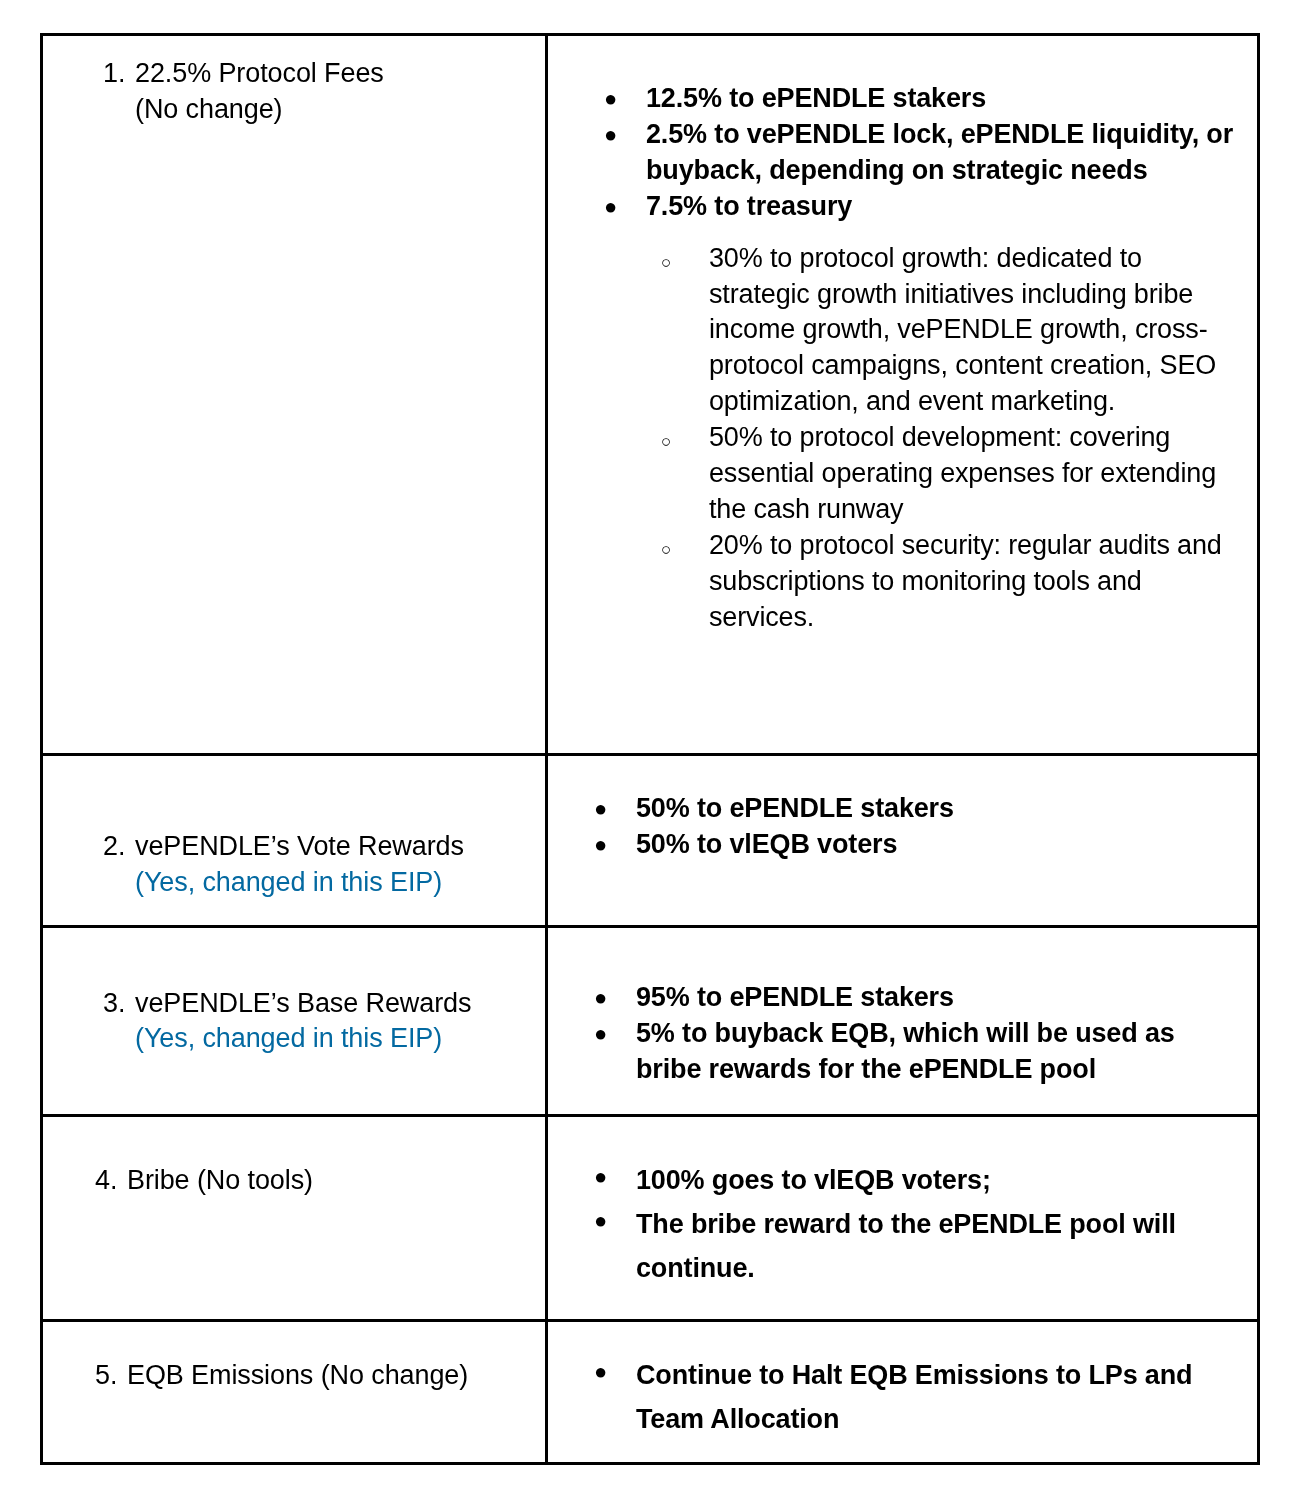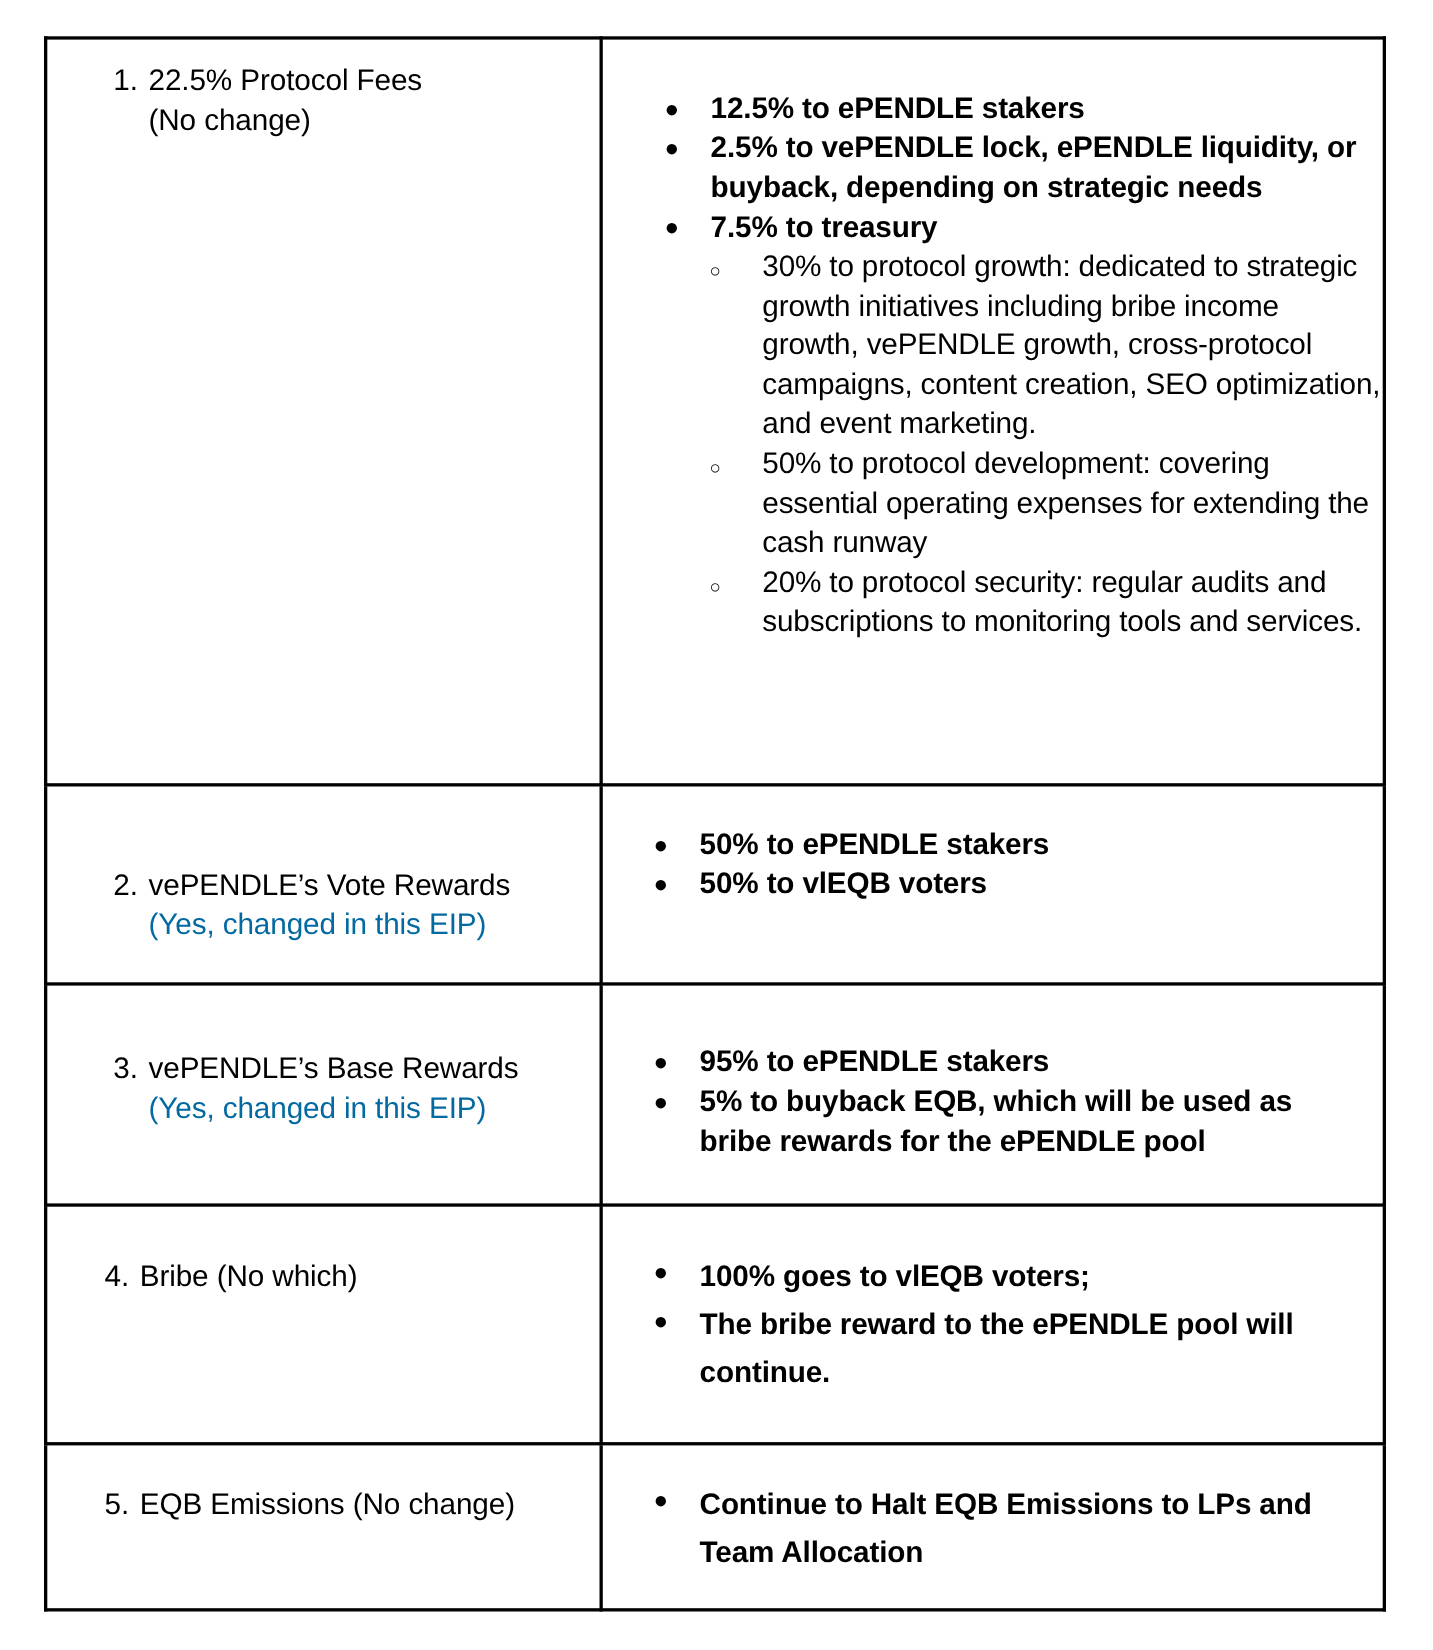--- a/index.html
+++ b/index.html
@@ -94,21 +94,21 @@
     text-align: left;
     font-size: 22px;
     line-height: 1.63;
   }
   .b-marker.disc::before  { content: "\25CF"; }   
   .b-marker.circle::before{ content: "\25CB"; font-size: 17px; } 
   .b-text { flex: 1 1 auto; }
 
   .sub-bullets {
     list-style: none;
-    margin: 0;
+    margin: 16px;
     padding: 0 0 0 97px;
   }
   .sub-bullets .b-marker { width: 48px; line-height: 1.8; }
 
   .r1-right { padding: 45px 18px 0 56px; }
   .r2-right { padding: 35px 18px 0 46px; }
   .r3-right { padding: 30px 18px 0 46px; margin-top: 22px; }
   .r4-right { padding: 42px 18px 0 46px; }
   .r5-right { padding: 32px 18px 0 46px; }
 
@@ -222,21 +222,21 @@
           </ul>
         </td>
       </tr>
 
       <tr>
         <td class="cell-left">
           <div class="pad-r4">
             <div class="num-item">
               <span class="num-marker">4.</span>
               <span class="num-body">
-                <span class="num-sub">Bribe (No which)</span>
+                <span class="num-sub">Bribe (No tools)</span>
               </span>
             </div>
           </div>
         </td>
         <td class="cell-right">
           <ul class="bullets r4-right">
             <li class="b-item">
               <span class="b-marker disc"></span>
               <span class="b-text">100% goes to vlEQB voters;</span>
             </li>

